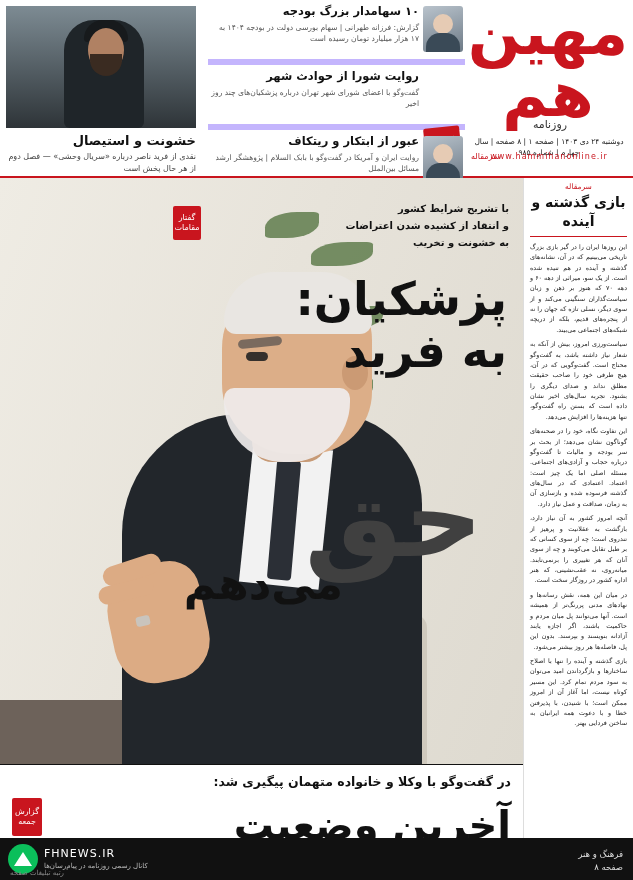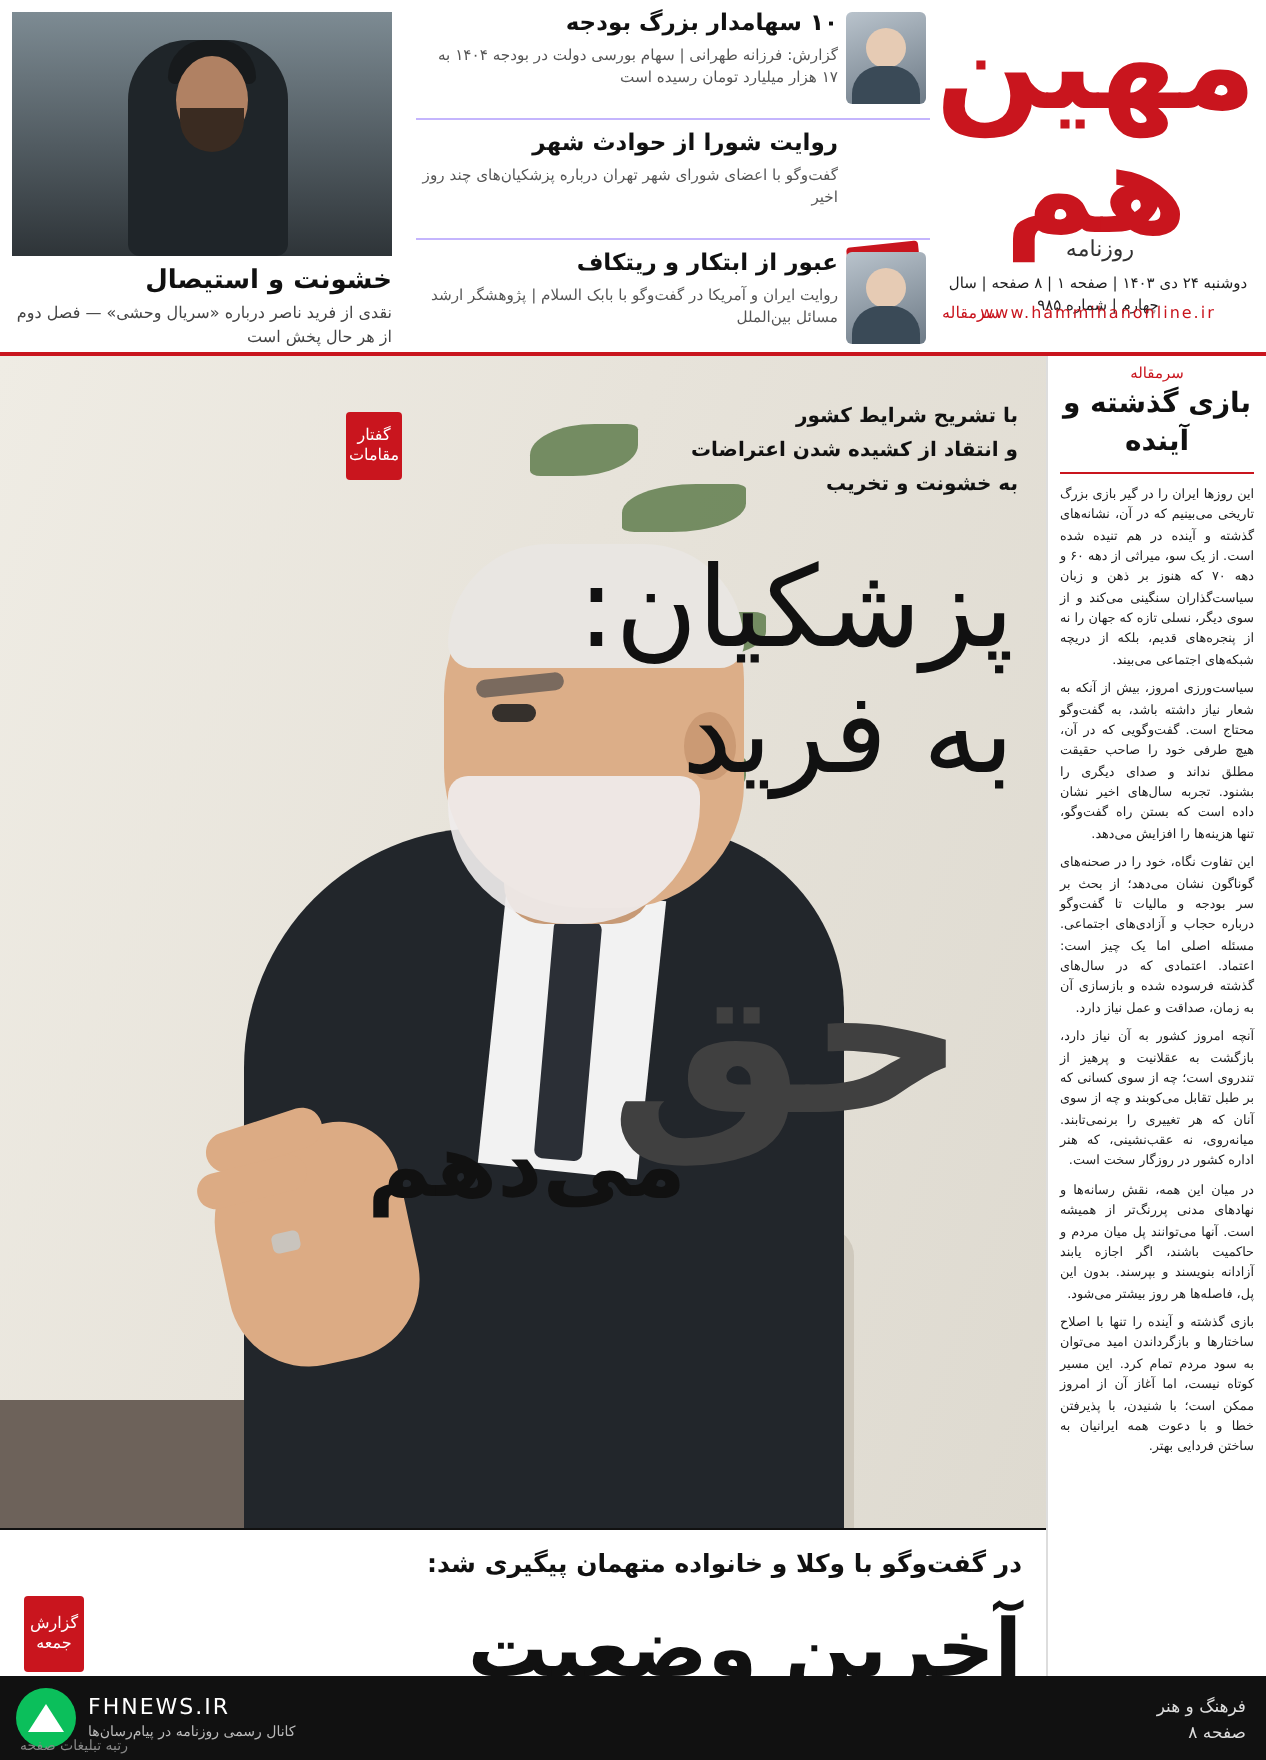--- a/index.html
+++ b/index.html
@@ -32,21 +32,21 @@
   .logo-url{
     position:absolute;right:4px;top:152px;width:160px;text-align:center;
     font-size:8px;color:#c9151e;letter-spacing:1px;direction:ltr;
   }
   .logo-badge{
     position:absolute;left:6px;top:152px;font-size:8px;color:#c9151e;direction:rtl;
   }
 
   
   .teasers{position:absolute;right:168px;top:4px;width:260px;height:168px;}
-  .teaser{position:relative;height:52px;margin-bottom:4px;border-bottom:1px solid #c4b5fd;padding-bottom:3px;}
+  .teaser{position:relative;height:52px;margin-bottom:4px;border-bottom:6px solid #c4b5fd;padding-bottom:3px;}
   .teaser:last-child{border-bottom:none;}
   .teaser-thumb{
     position:absolute;right:2px;top:2px;width:40px;height:46px;border-radius:3px;
     background:linear-gradient(160deg,#b9c3cc,#6d7a86);overflow:hidden;
   }
   .teaser-thumb .head{position:absolute;left:50%;top:8px;width:20px;height:20px;margin-left:-10px;border-radius:50%;background:#e6cbb4;}
   .teaser-thumb .body{position:absolute;left:50%;top:27px;width:34px;height:22px;margin-left:-17px;border-radius:14px 14px 0 0;background:#3a4a57;}
   .teaser-txt{position:absolute;right:46px;top:0;width:210px;direction:rtl;text-align:right;}
   .teaser-title{font-size:11.5px;font-weight:bold;color:#111;line-height:1.35;}
   .teaser-meta{font-size:7.6px;color:#555;line-height:1.5;margin-top:2px;}
@@ -102,21 +102,21 @@
   .ring{position:absolute;left:40px;top:352px;width:14px;height:10px;background:#c9c4bd;border-radius:3px;transform:rotate(-12deg);}
 
   .lead-head{position:absolute;right:14px;top:22px;width:330px;direction:rtl;text-align:right;}
   .kicker-line{font-size:10px;color:#111;line-height:1.7;font-weight:bold;}
   .badge-red{
     position:absolute;left:-6px;top:6px;width:28px;height:34px;background:#c9151e;color:#fff;
     font-size:8px;line-height:1.25;display:flex;align-items:center;justify-content:center;text-align:center;border-radius:2px;
   }
   .lead-title{
     position:absolute;right:16px;top:96px;width:320px;direction:rtl;text-align:right;
-    font-size:56px;font-weight:normal;line-height:1.12;color:#111;letter-spacing:-1px;
+    font-size:46px;font-weight:bold;line-height:1.12;color:#111;letter-spacing:-1px;
   }
   .bigword{
     position:absolute;right:40px;top:285px;font-size:110px;font-weight:bold;color:#404040;line-height:1;direction:rtl;
   }
   .lead-title2{
     position:absolute;right:180px;top:380px;font-size:44px;font-weight:bold;color:#111;direction:rtl;
   }
 
   
   .lead-bottom{position:absolute;left:0;top:586px;width:523px;height:254px;background:#fff;}

